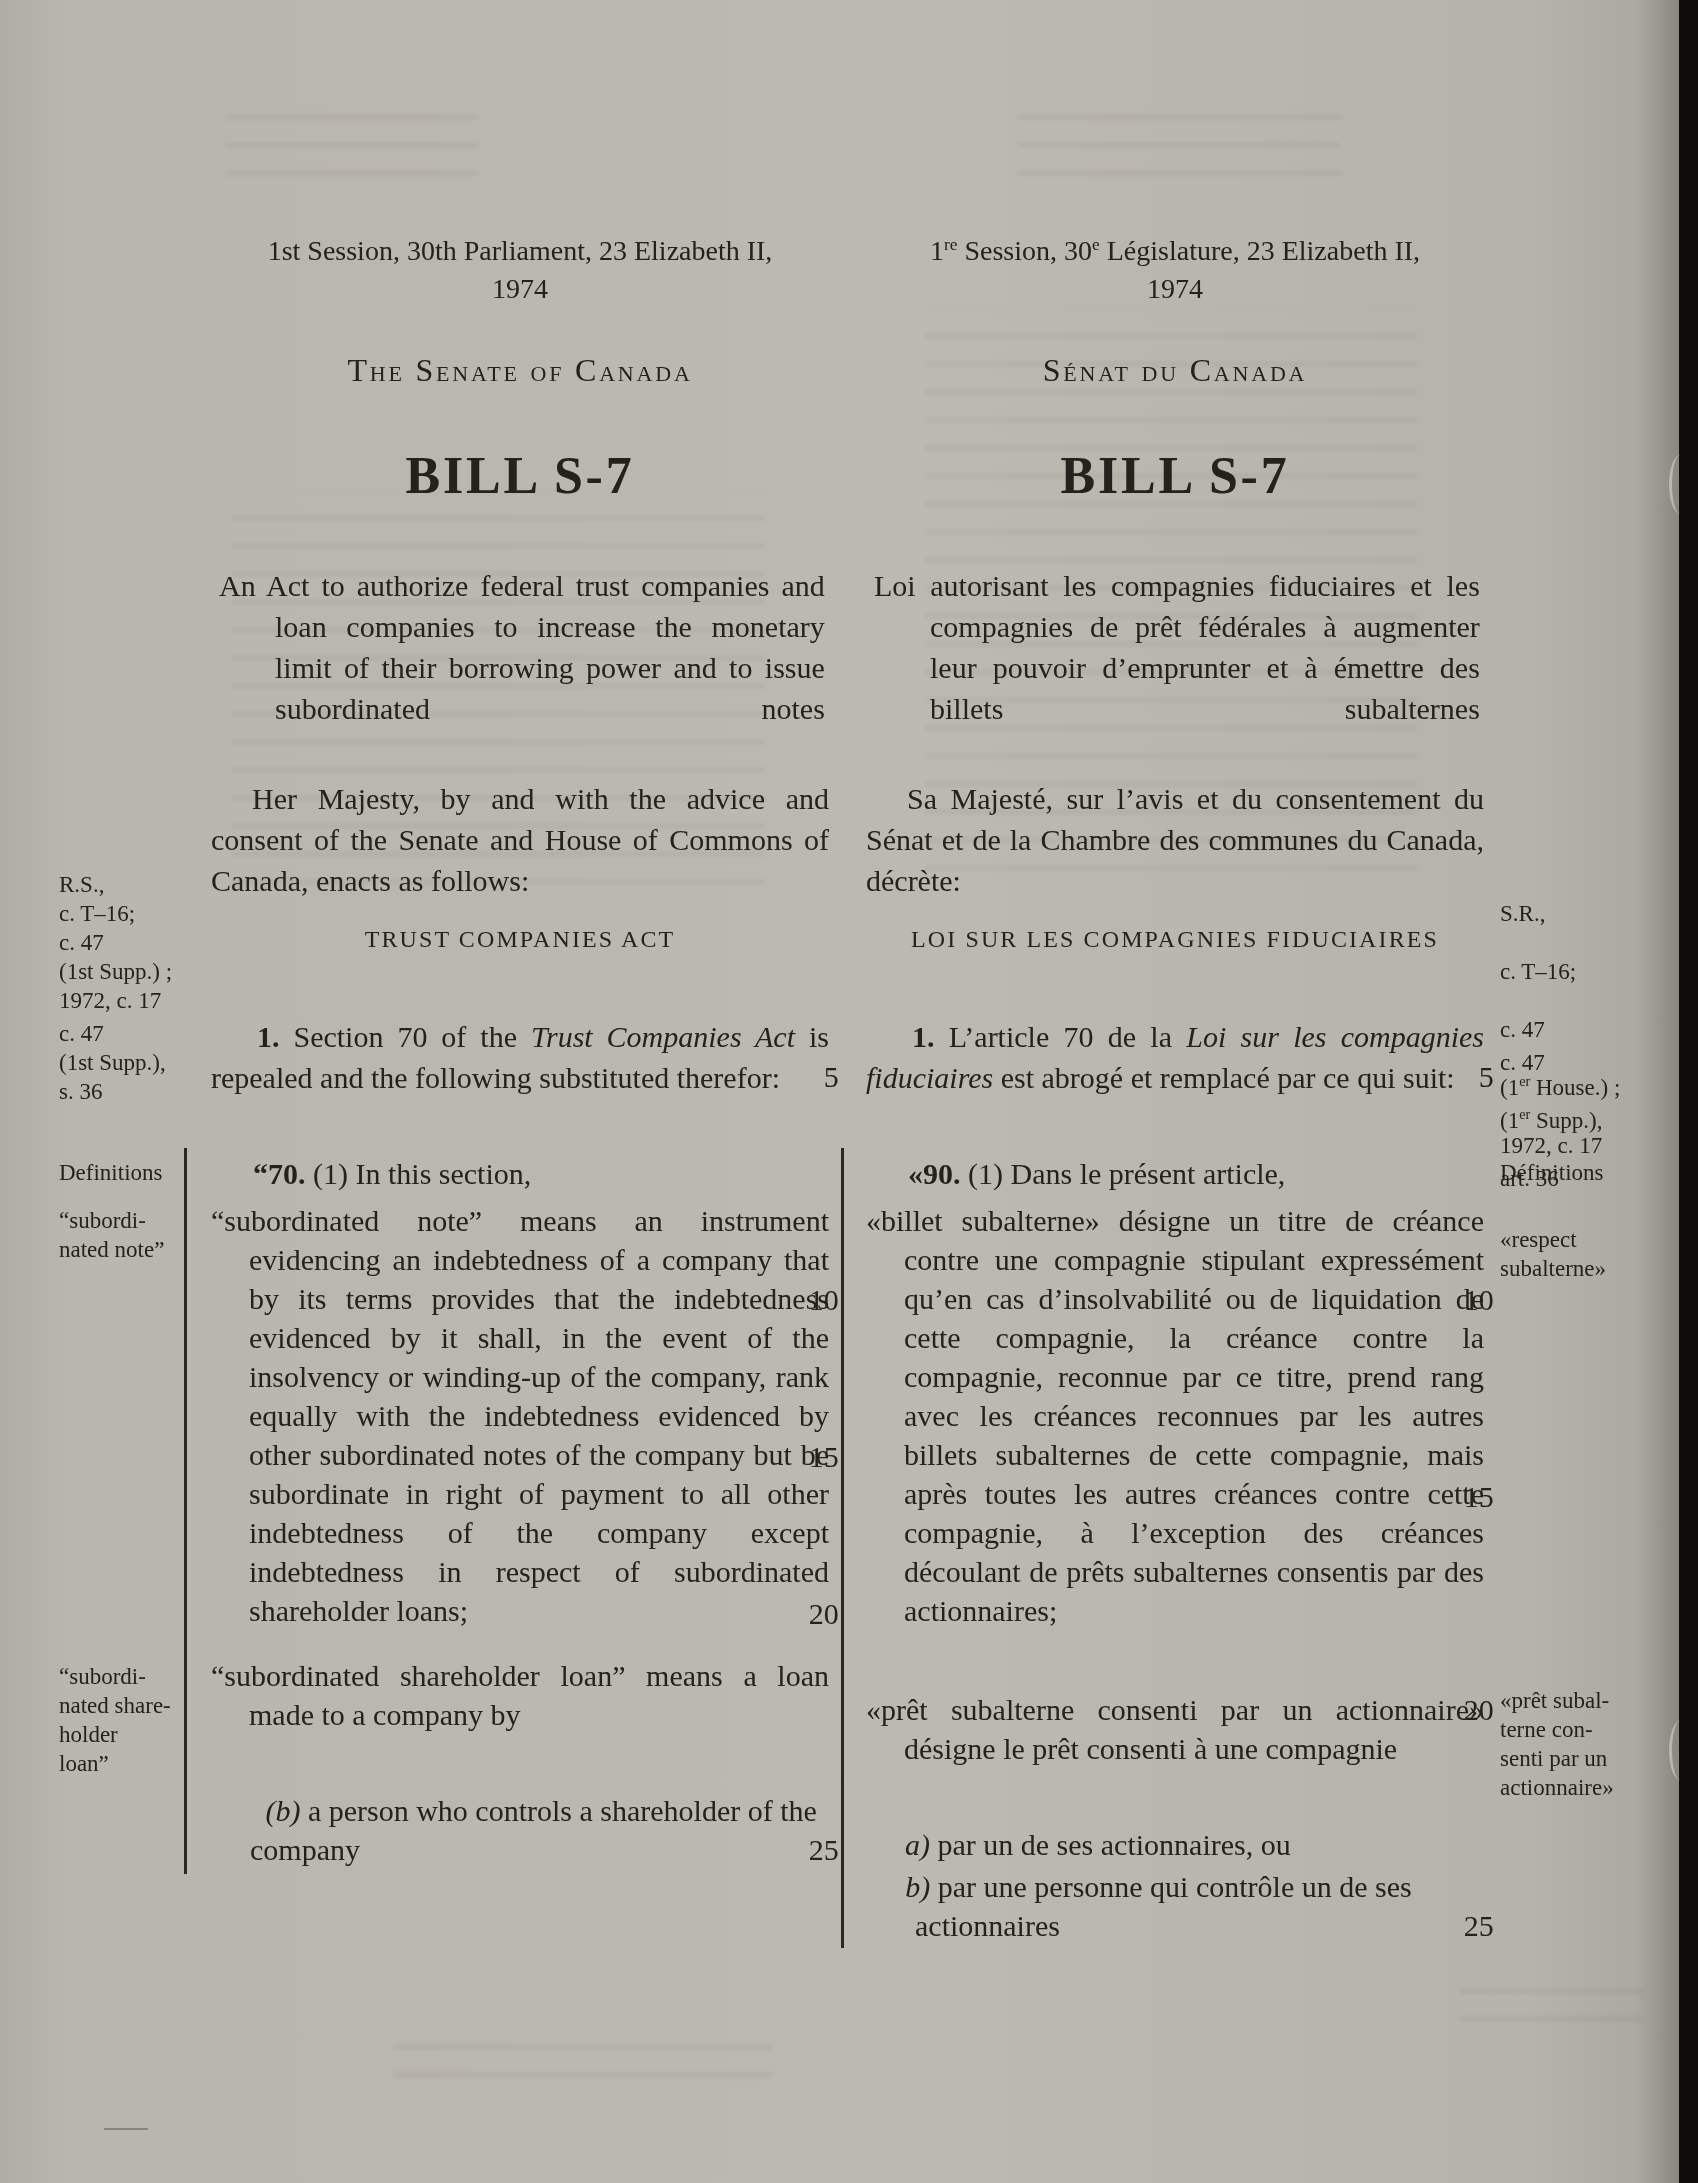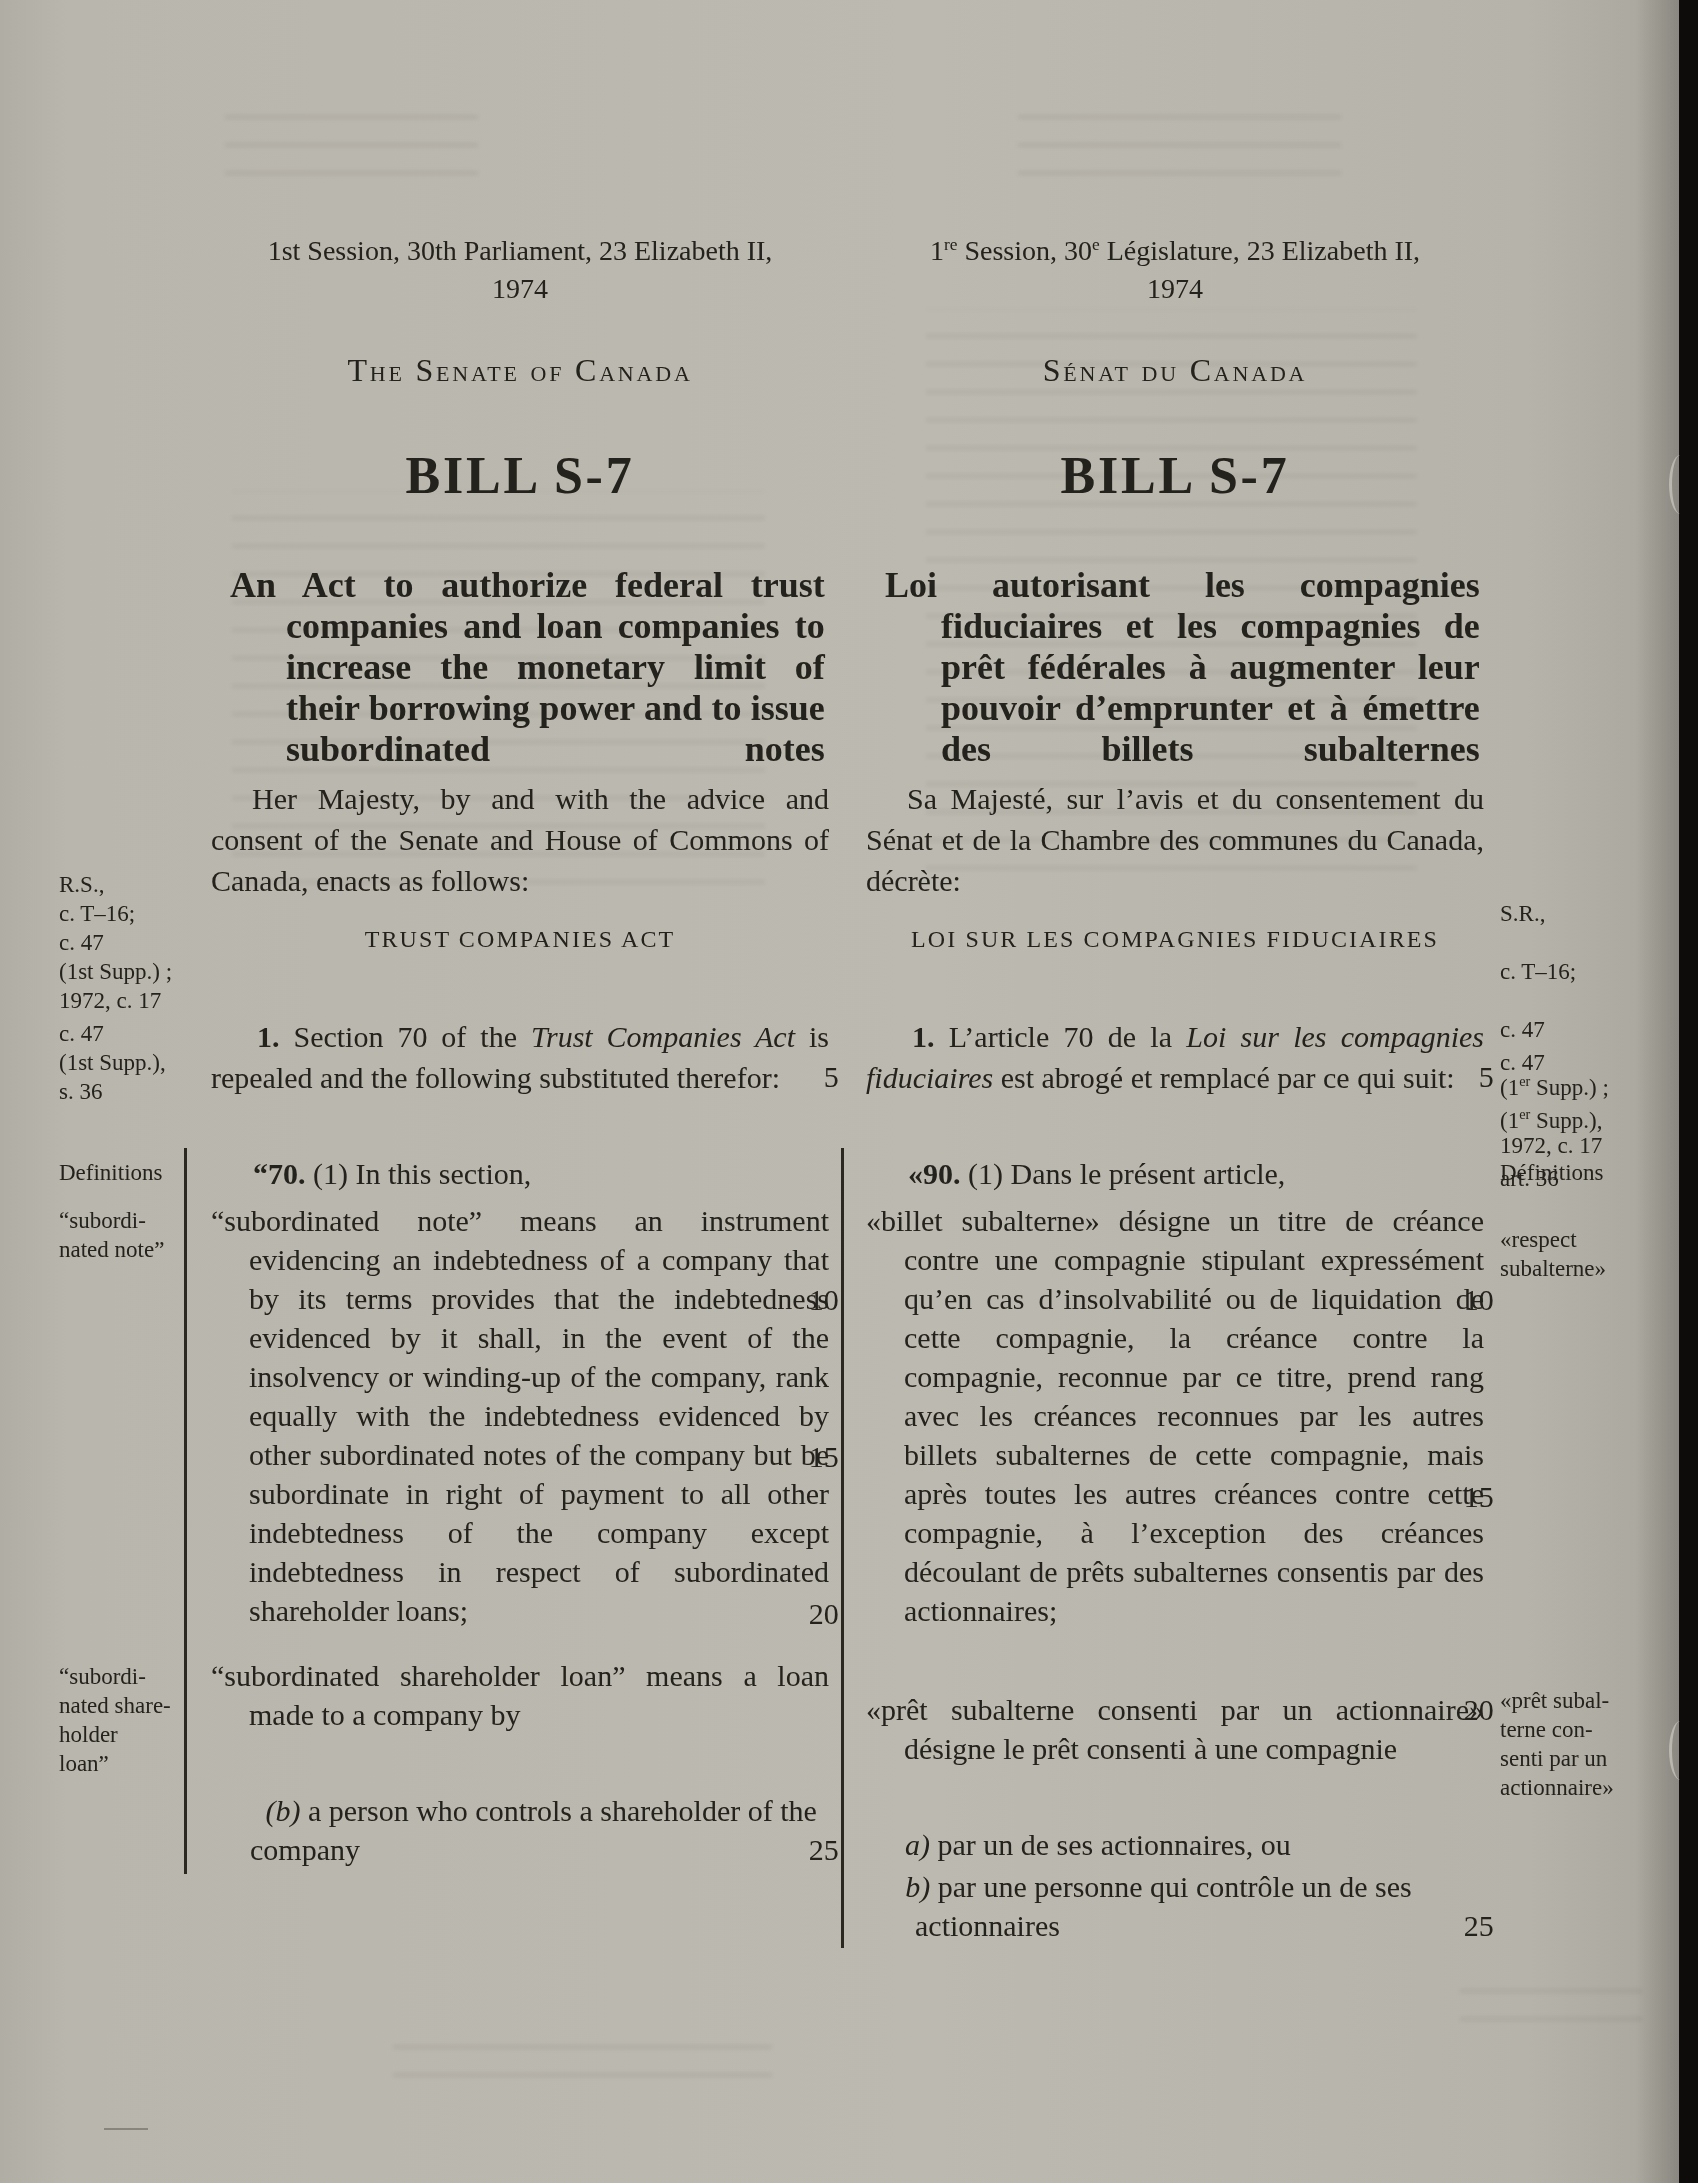--- a/index.html
+++ b/index.html
@@ -11,22 +11,22 @@
   }
   .col { position:absolute; top:0; height:100%; }
   .col-en { left:211px; width:618px; }
   .col-fr { left:866px; width:618px; }
   .notes-left  { left:59px;  width:144px; }
   .notes-right { left:1500px; width:151px; }
   .block { position:absolute; left:0; right:0; }
   .session { font-size:28px; line-height:38px; text-align:center; }
   .chamber { font-size:32px; font-variant:small-caps; letter-spacing:2.8px; text-align:center; }
   .bill-title { font-size:52px; font-weight:bold; letter-spacing:2.8px; text-align:center; }
-  .longtitle { font-size:36px; line-height:41px; padding-left:56px; text-indent:-56px;
-               text-align:justify; text-align-last:justify; left:19px; right:4.2px;font-weight:bold; }
+  .longtitle { font-size:30px; line-height:41px; padding-left:56px; text-indent:-56px;
+               text-align:justify; text-align-last:justify; left:8px; right:4.2px; }
   .enacting { font-size:30px; line-height:41px; text-indent:41px; text-align:justify; }
   .actheading { font-size:24px; letter-spacing:2.1px; text-align:center; }
   .secpara { font-size:30px; line-height:41px; text-indent:46px; text-align:justify; }
   .qintro { font-size:30px; line-height:41px; text-indent:42px; }
   .defpara { font-size:30px; line-height:39px; padding-left:38px; text-indent:-38px; text-align:justify; }
   .subitem { font-size:30px; line-height:39px; }
   .subitem-en-a { padding-left:55px; }
   .subitem-en-b { padding-left:39px; text-indent:15.4px; }
   .subitem-fr-a { padding-left:39px; }
   .subitem-fr-b { padding-left:49px; text-indent:-9.8px; }
@@ -147,21 +147,21 @@
     <span class="lineno" style="top:1477px;">15</span>
     <span class="lineno" style="top:1690px;">20</span>
     <span class="lineno" style="top:1906px;">25</span>
   </div>
 
   <div class="col notes-right">
     <div class="note" style="top:870px;">
       <span>S.R.,</span><br>
       <span>c. T–16;</span><br>
       <span>c. 47</span><br>
-      <span>(1</span><span class="sup">er</span><span> Supp.) ;</span><br>
+      <span>(1</span><span class="sup">er</span><span> House.) ;</span><br>
       <span>1972, c. 17</span>
     </div>
     <div class="note" style="top:1019px;">
       <span>c. 47</span><br>
       <span>(1</span><span class="sup">er</span><span> Supp.),</span><br>
       <span>art. 36</span>
     </div>
     <div class="note" style="top:1158px;">Définitions</div>
     <div class="note" style="top:1225px;">«respect
 subalterne»</div>

